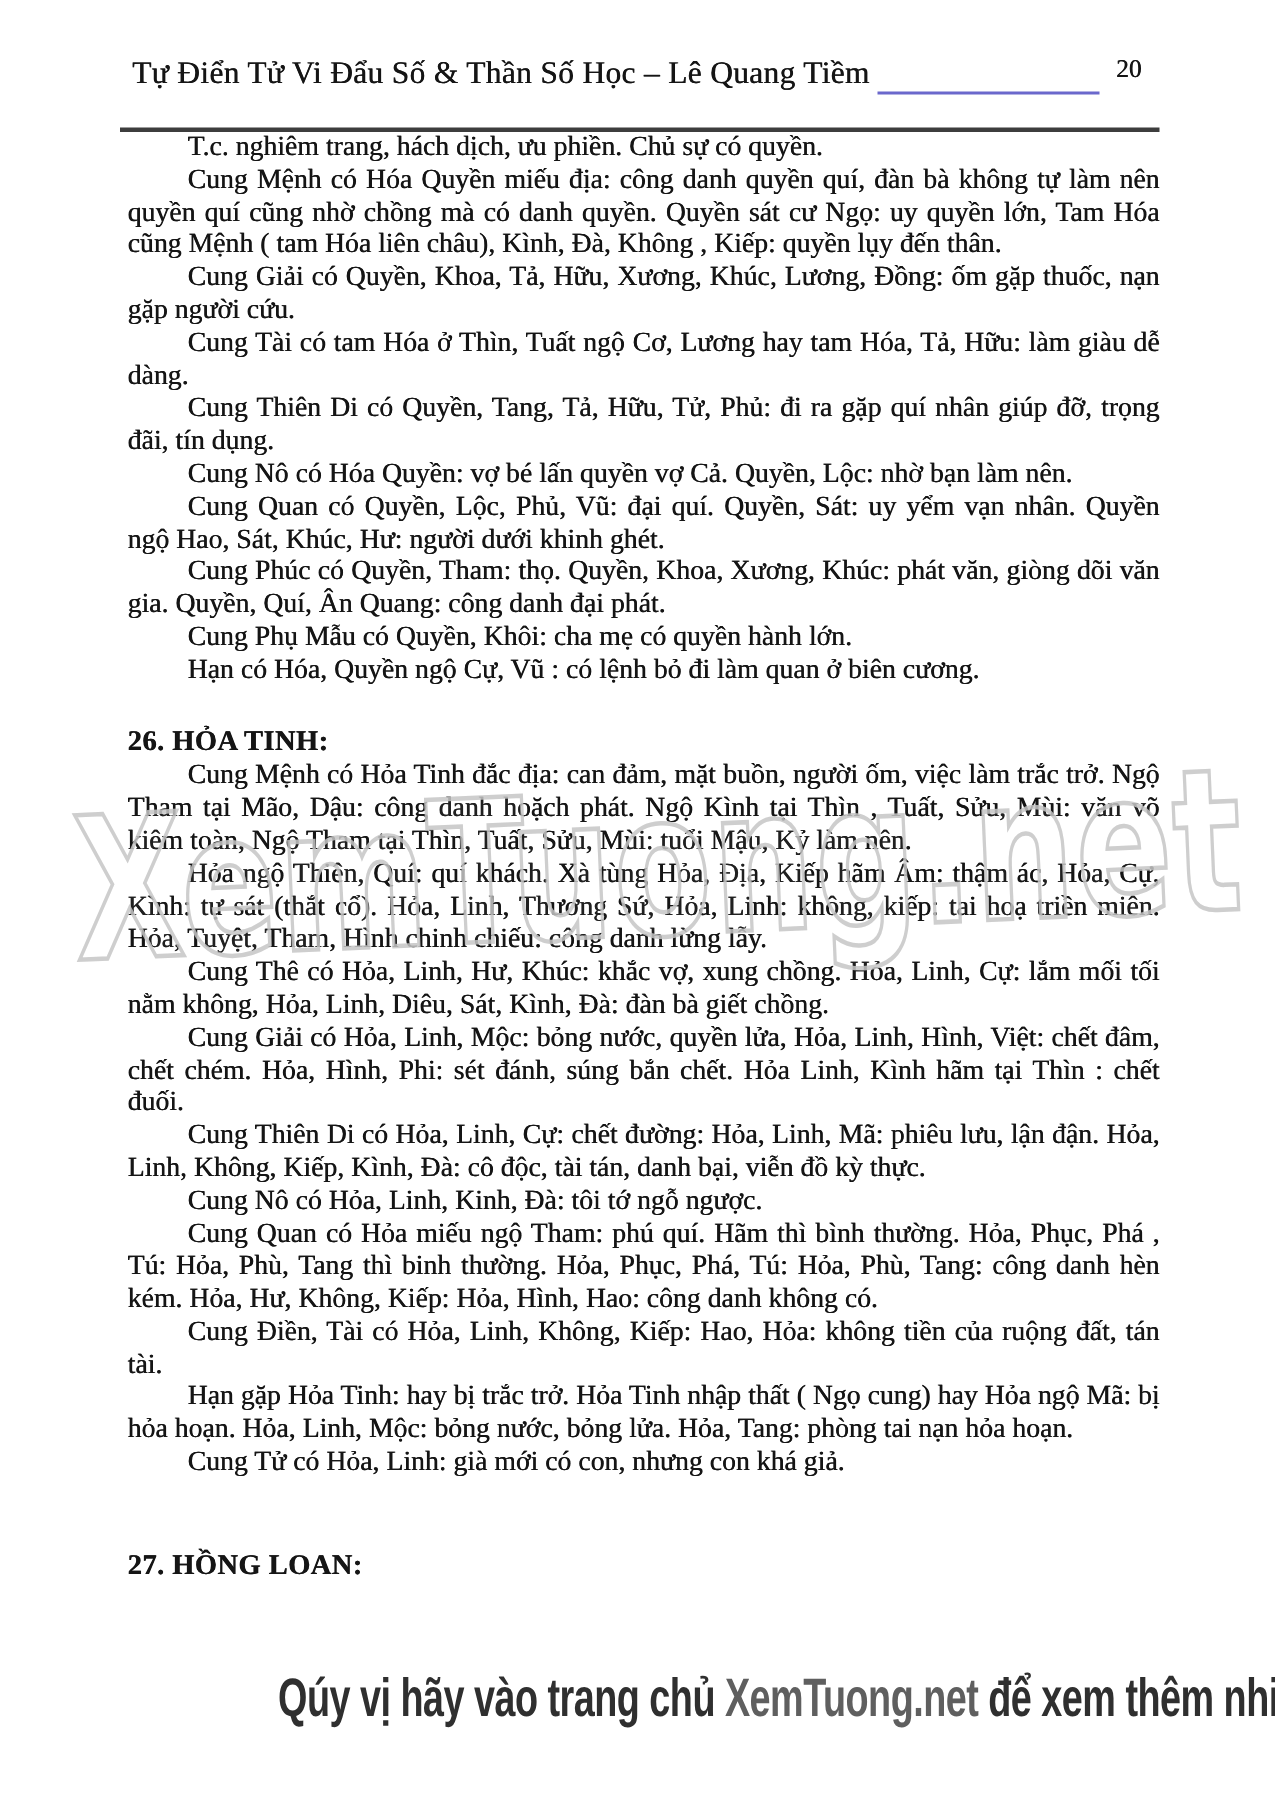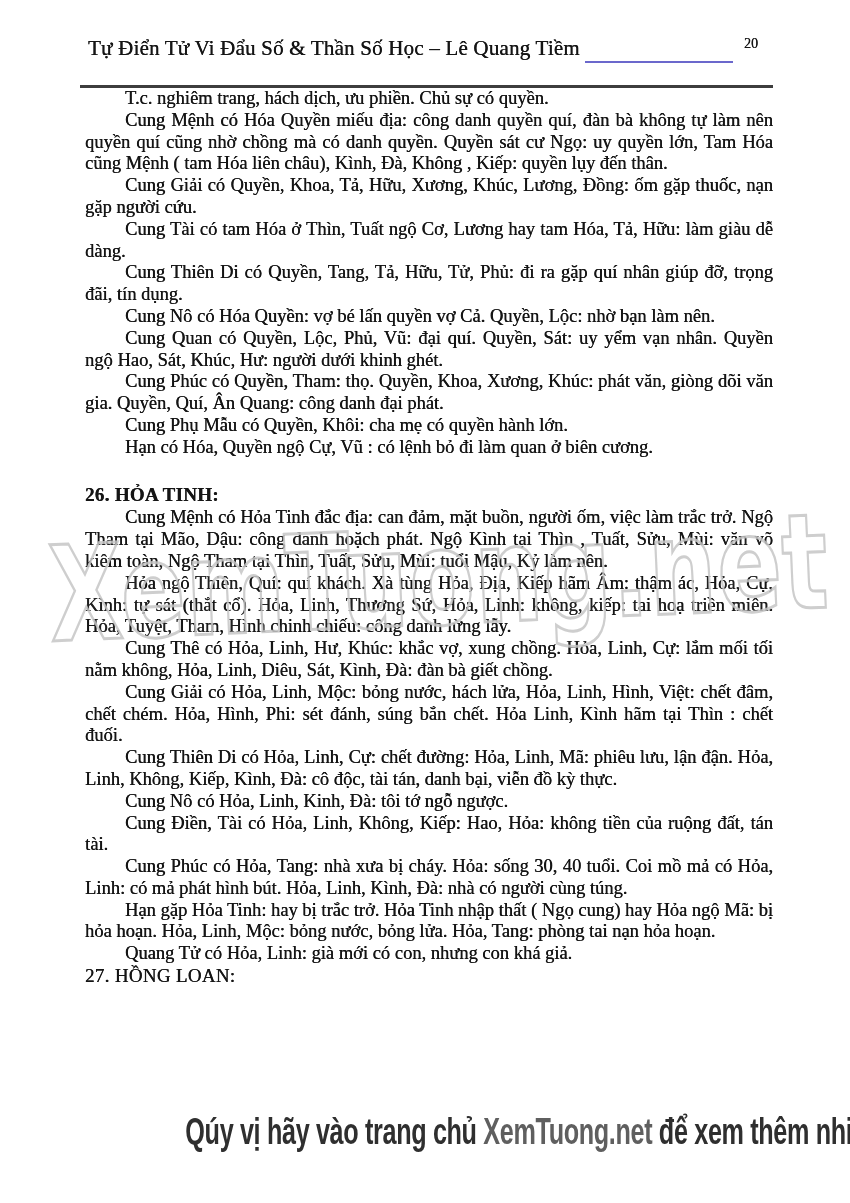--- a/index.html
+++ b/index.html
@@ -5,35 +5,35 @@
   html,body{margin:0;padding:0;background:#ffffff;}
   .page{
     position:relative;width:850px;height:1158px;background:#fff;overflow:hidden;
     font-family:"Liberation Serif", serif;color:#151515;
   }
   
   .hdr-title{position:absolute;left:88px;top:36px;font-size:21px;letter-spacing:.2px;
     text-shadow:.3px 0 0 currentColor;}
   .hdr-underline{position:absolute;left:585px;top:61px;width:148px;height:2px;
     background:var(--accent-blue,#6b68cc);}
-  .hdr-pagenum{position:absolute;left:744px;top:36px;font-size:14px;
+  .hdr-pagenum{position:absolute;left:744px;top:36px;font-size:17px;
     text-shadow:.3px 0 0 currentColor;}
   .hdr-rule{position:absolute;left:80px;top:85px;width:693px;height:3px;
     background:var(--rule-gray,#3d3d3d);}
   
   .content{
     position:absolute;left:85px;top:88px;width:688px;
     text-align:justify;font-size:18.5px;line-height:21.8px;
     text-shadow:.3px 0 0 currentColor;z-index:1;
   }
   .content p{margin:0;}
   .content p.para{text-indent:40px;}
   .content p.heading{margin-top:25px;margin-bottom:2px;font-weight:700;font-size:19px;
     text-indent:0;letter-spacing:.3px;}
-  .content p.heading-lg{margin-bottom:2px;font-weight:400;font-size:19px;
+  .content p.heading-lg{margin-top:46px;margin-bottom:2px;font-weight:700;font-size:19px;
     text-indent:0;letter-spacing:.3px;}
   
   .watermark{
     position:absolute;left:46px;top:518px;white-space:nowrap;pointer-events:none;z-index:5;
     transform:rotate(-2.5deg);transform-origin:left top;opacity:.85;
   }
   .watermark span{
     display:inline-block;font-family:"DejaVu Sans", sans-serif;font-weight:700;
     font-size:132px;letter-spacing:1px;color:rgba(255,255,255,0.06);
     -webkit-text-stroke:3px var(--watermark-gray,#c6c6c6);
@@ -83,34 +83,34 @@
 
       <p class="heading">26. HỎA TINH:</p>
 
       <p class="para">Cung Mệnh có Hỏa Tinh đắc địa: can đảm, mặt buồn, người ốm, việc làm trắc trở. Ngộ Tham tại Mão, Dậu: công danh hoặch phát. Ngộ Kình tại Thìn , Tuất, Sửu, Mùi: văn võ kiêm toàn, Ngộ Tham tại Thìn, Tuất, Sửu, Mùi: tuổi Mậu, Kỷ làm nên.</p>
 
       <p class="para">Hỏa ngộ Thiên, Quí: quí khách. Xà tùng Hỏa, Địa, Kiếp hãm Âm: thậm ác, Hỏa, Cự, Kình: tự sát (thắt cổ). Hỏa, Linh, Thương Sứ, Hỏa, Linh: không, kiếp: tai hoạ triền miên. Hỏa, Tuyệt, Tham, Hình chinh chiếu: công danh lừng lẫy.</p>
 
 
       <p class="para">Cung Thê có Hỏa, Linh, Hư, Khúc: khắc vợ, xung chồng. Hỏa, Linh, Cự: lắm mối tối nằm không, Hỏa, Linh, Diêu, Sát, Kình, Đà: đàn bà giết chồng.</p>
 
-      <p class="para">Cung Giải có Hỏa, Linh, Mộc: bỏng nước, hách lửa, Hỏa, Linh, Hình, Việt: chết đâm, chết chém. Hỏa, Hình, Phi: sét đánh, súng bắn chết. Hỏa Linh, Kình hãm tại Thìn : chết đuối.</p>
+      <p class="para">Cung Giải có Hỏa, Linh, Mộc: bỏng nước, quyền lửa, Hỏa, Linh, Hình, Việt: chết đâm, chết chém. Hỏa, Hình, Phi: sét đánh, súng bắn chết. Hỏa Linh, Kình hãm tại Thìn : chết đuối.</p>
 
       <p class="para">Cung Thiên Di có Hỏa, Linh, Cự: chết đường: Hỏa, Linh, Mã: phiêu lưu, lận đận. Hỏa, Linh, Không, Kiếp, Kình, Đà: cô độc, tài tán, danh bại, viễn đồ kỳ thực.</p>
 
       <p class="para">Cung Nô có Hỏa, Linh, Kinh, Đà: tôi tớ ngỗ ngược.</p>
 
+      <p class="para">Cung Quan có Hỏa miếu ngộ Tham: phú quí. Hãm thì bình thường. Hỏa, Phục, Phá , Tú: Hỏa, Phù, Tang thì binh thường. Hỏa, Phục, Phá, Tú: Hỏa, Phù, Tang: công danh hèn kém. Hỏa, Hư, Không, Kiếp: Hỏa, Hình, Hao: công danh không có.</p>
 
       <p class="para">Cung Điền, Tài có Hỏa, Linh, Không, Kiếp: Hao, Hỏa: không tiền của ruộng đất, tán tài.</p>
 
-      <p class="para">Cung Phúc có Hỏa, Tang: nhà xưa bị cháy. Hỏa: sống 30, 40 tuổi. Coi mồ mả có Hỏa, Linh: có mả phát hình bút. Hỏa, Linh, Kình, Đà: nhà có người cùng túng.</p>
 
       <p class="para">Hạn gặp Hỏa Tinh: hay bị trắc trở. Hỏa Tinh nhập thất ( Ngọ cung) hay Hỏa ngộ Mã: bị hỏa hoạn. Hỏa, Linh, Mộc: bỏng nước, bỏng lửa. Hỏa, Tang: phòng tai nạn hỏa hoạn.</p>
 
-      <p class="para">Quang Tử có Hỏa, Linh: già mới có con, nhưng con khá giả.</p>
+      <p class="para">Cung Tử có Hỏa, Linh: già mới có con, nhưng con khá giả.</p>
 
       <p class="heading-lg">27. HỒNG LOAN:</p>
     </div>
 
   <div class="watermark">
     <span>XemTuong.net</span>
   </div>
 
   <div class="footer">
     <span class="inner"><span>Qúy vị hãy vào trang chủ </span><span class="site">XemTuong.net</span><span> để xem thêm nhiều mục hay khác</span></span>

